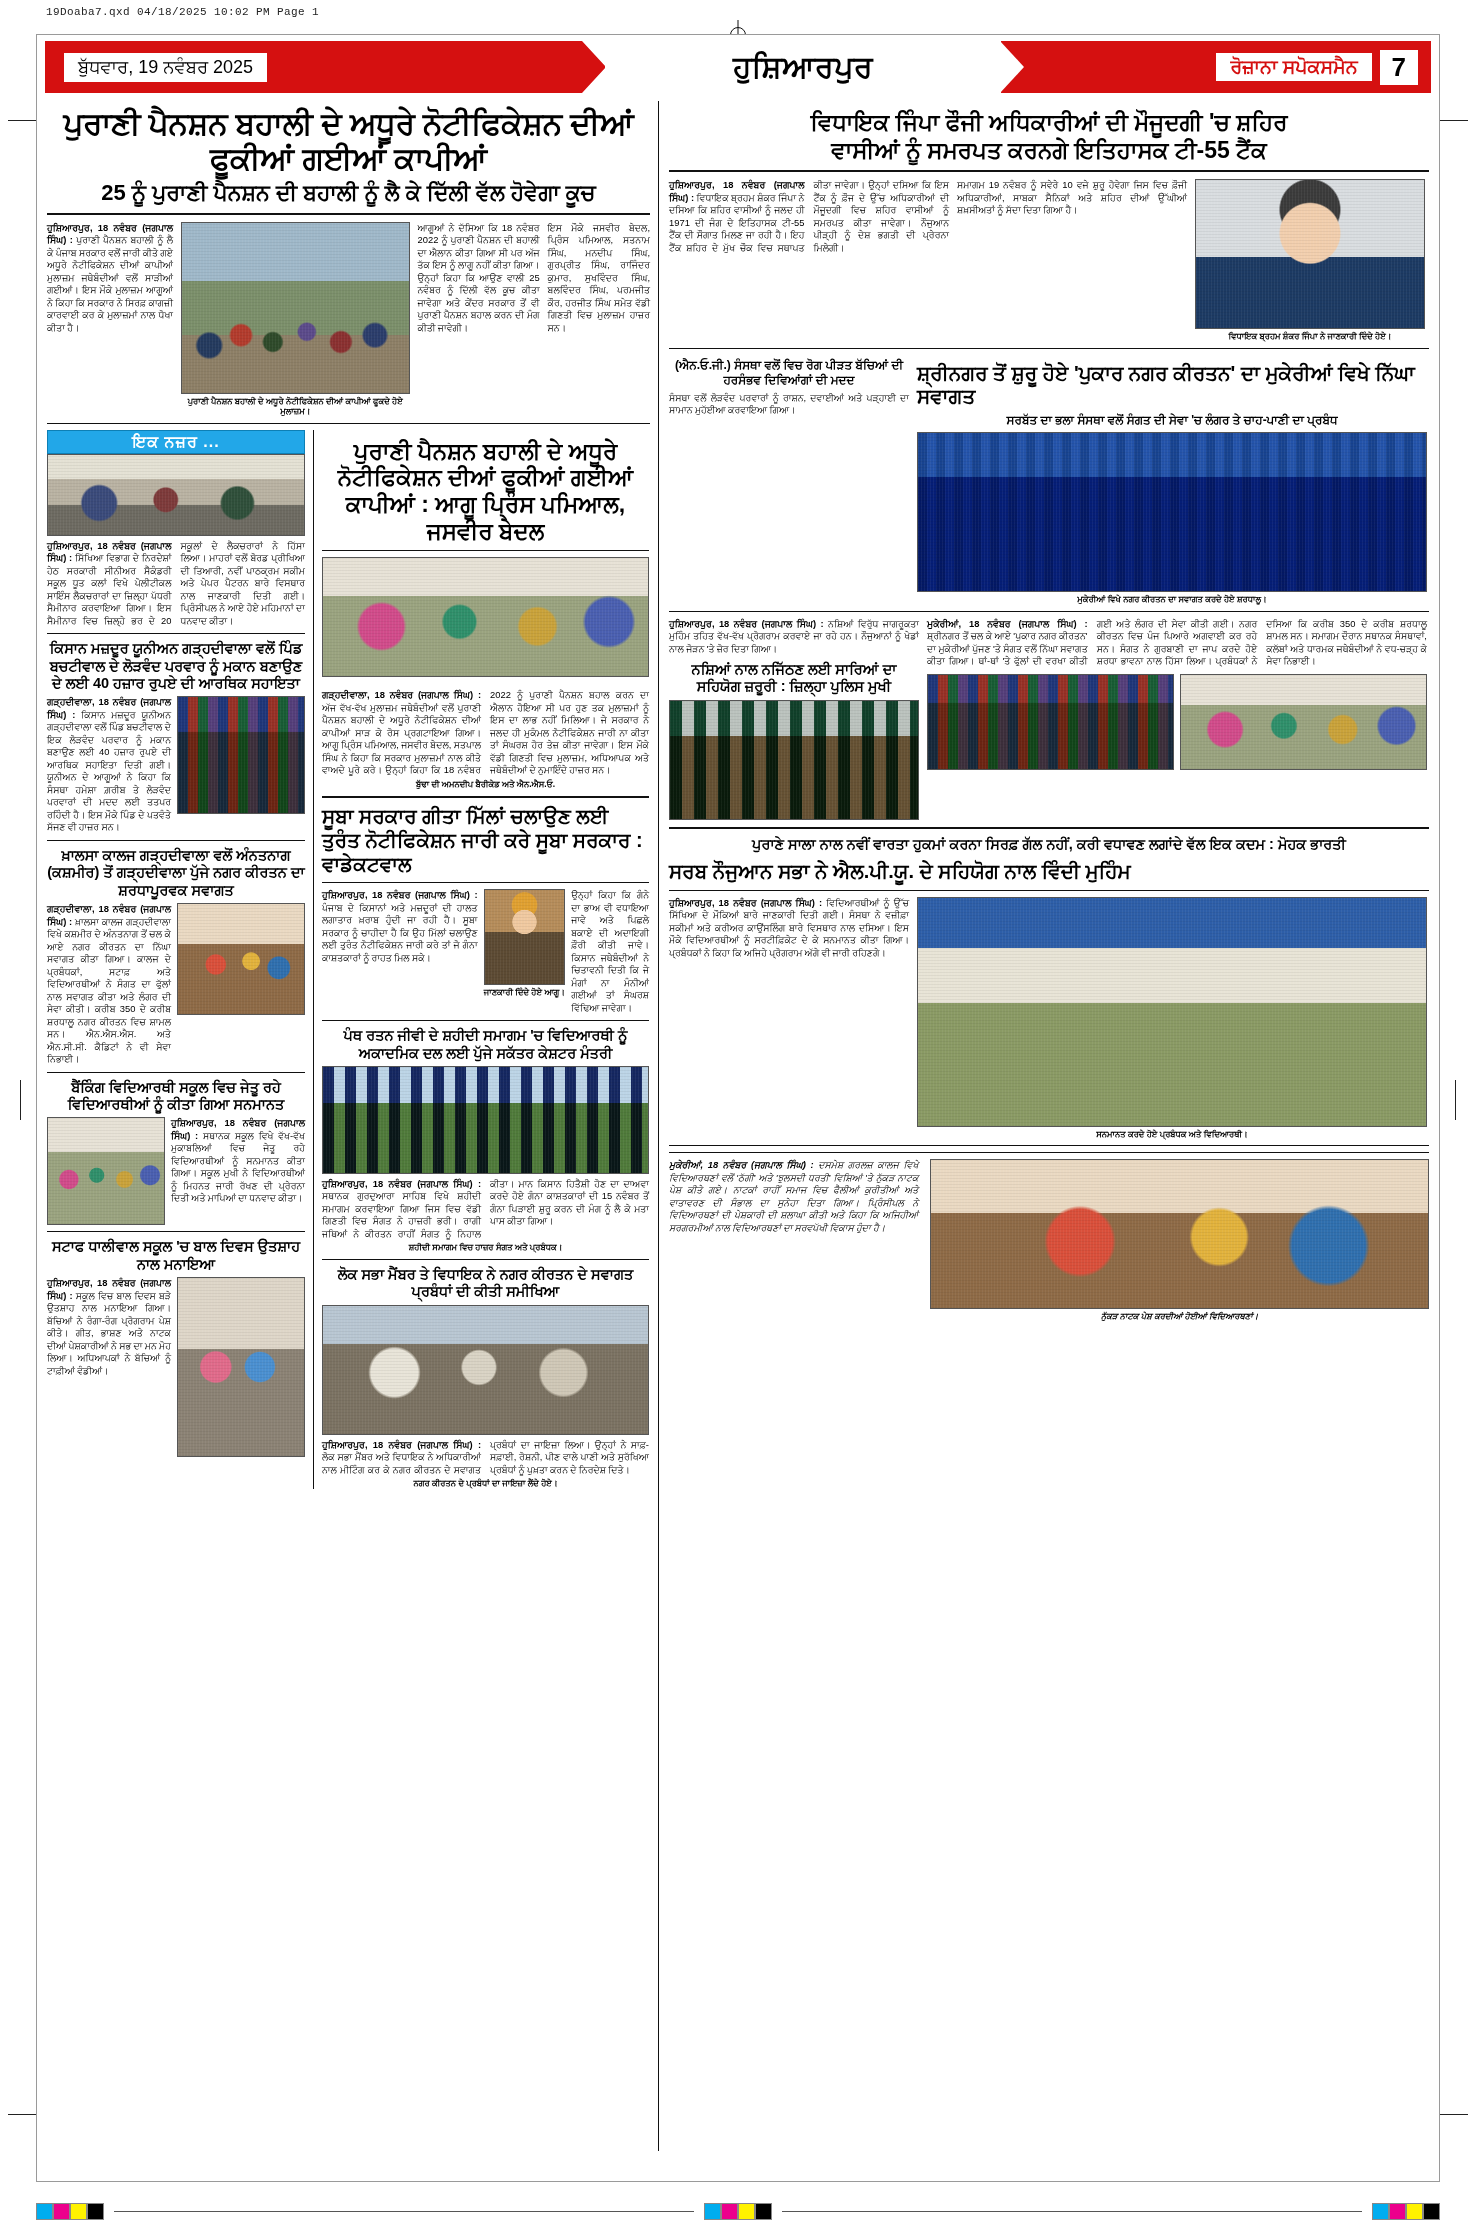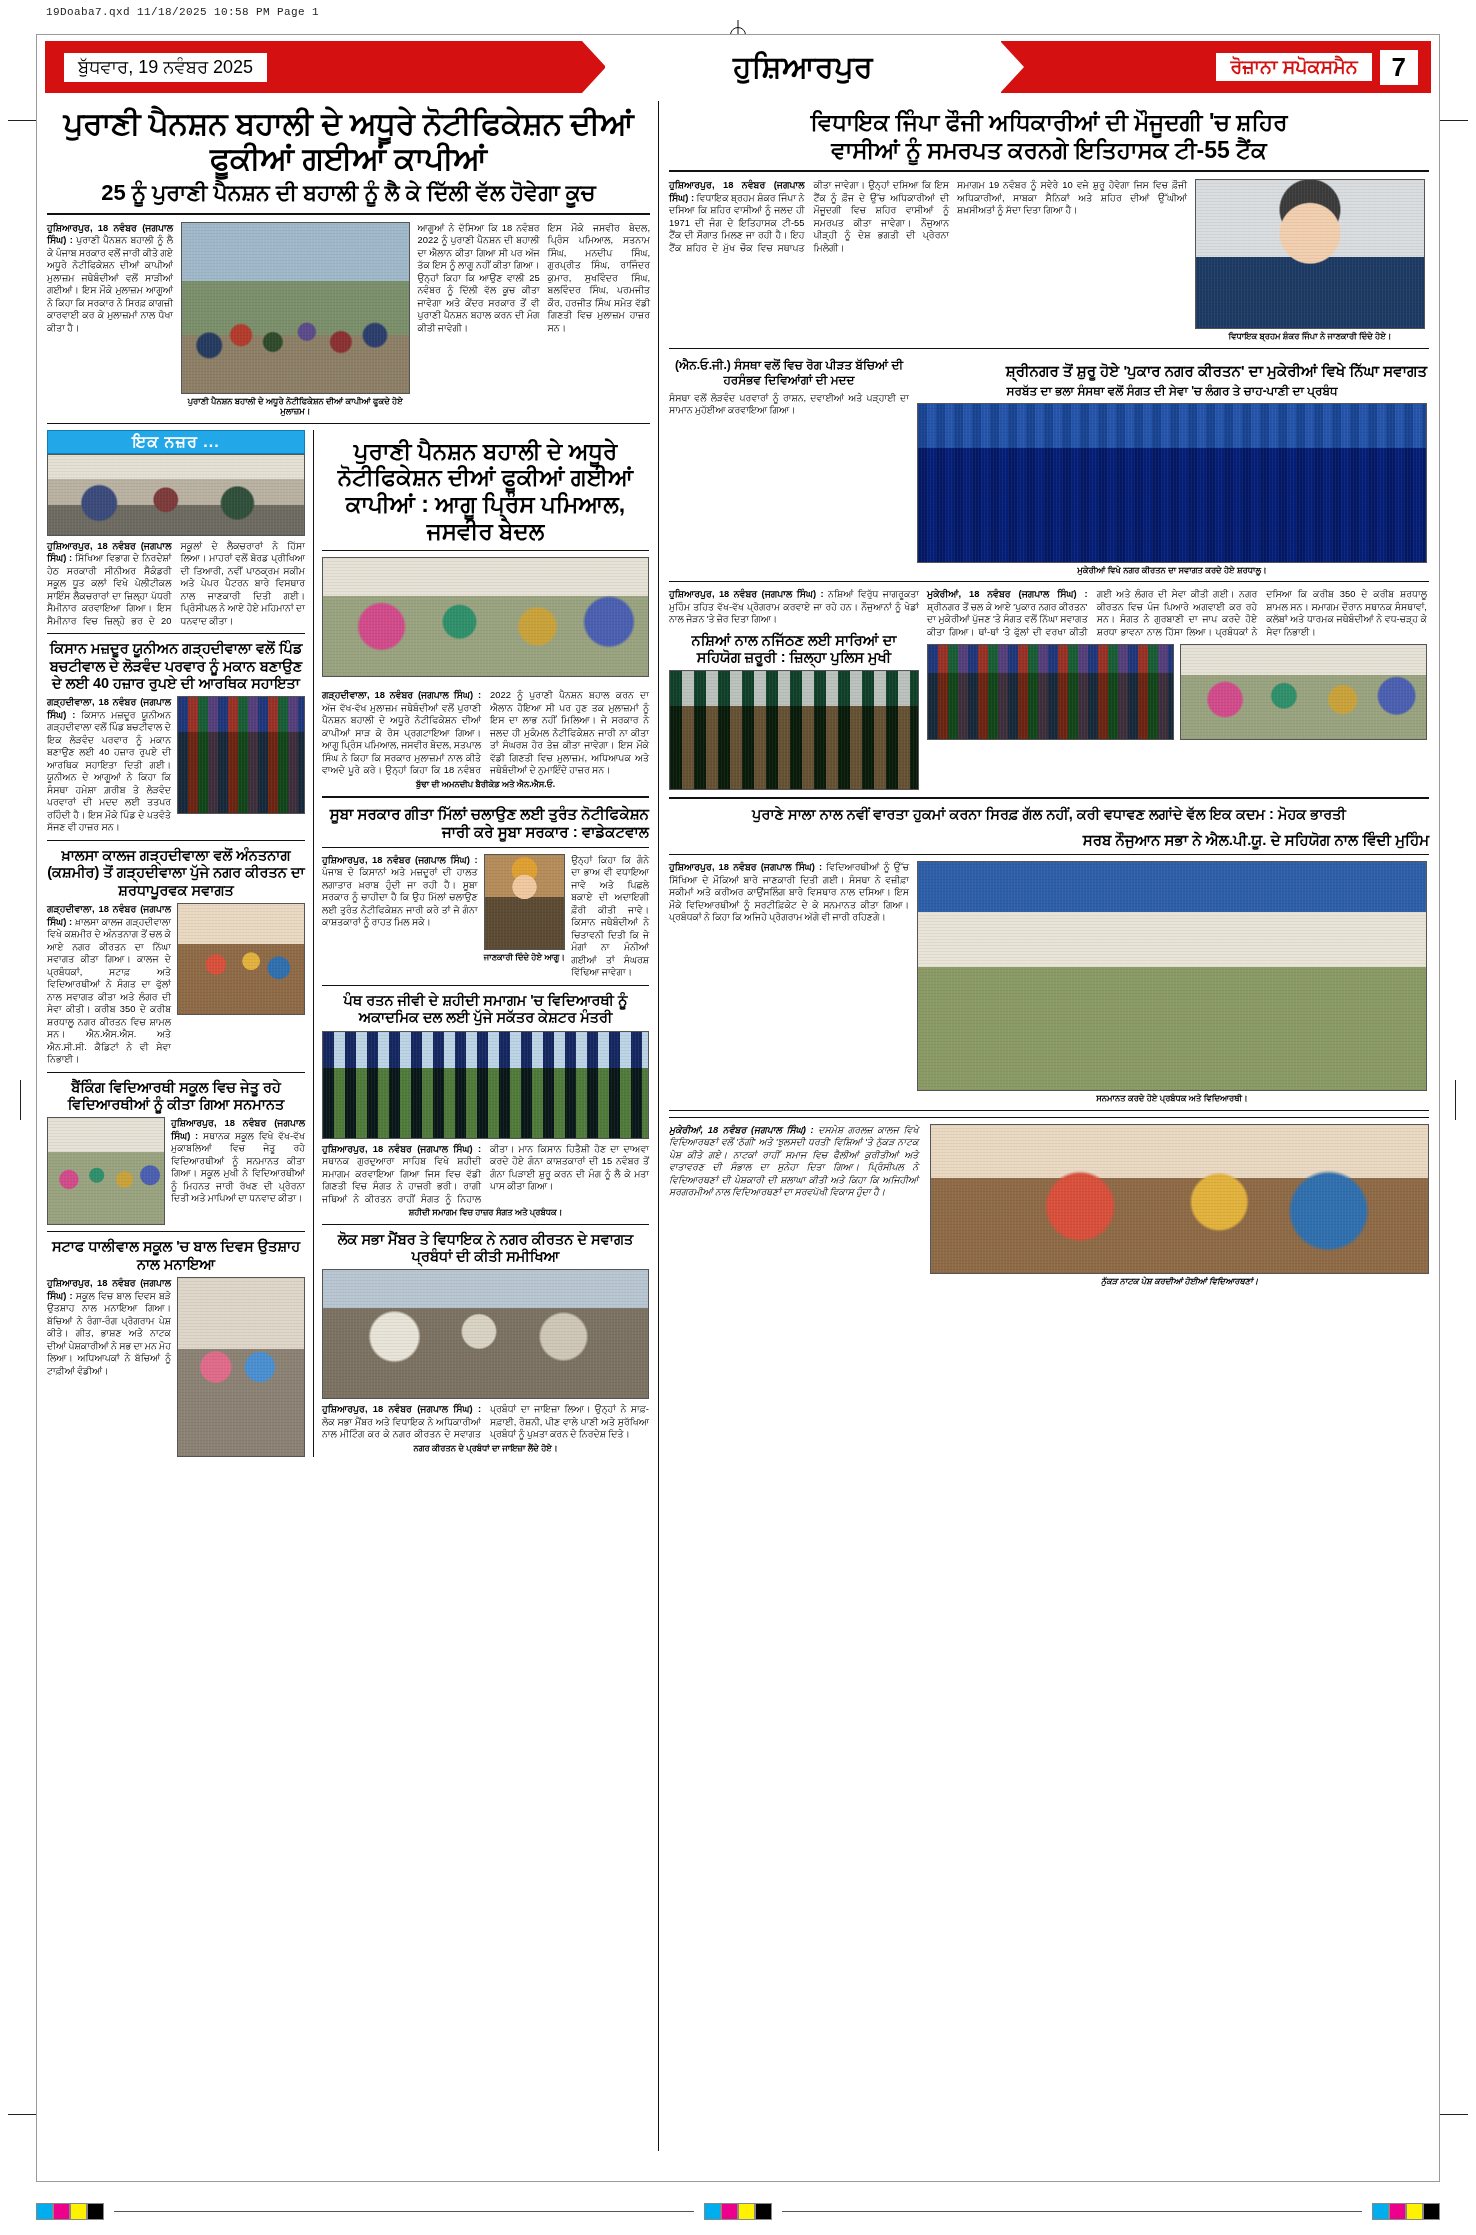--- a/index.html
+++ b/index.html
@@ -97,21 +97,21 @@
   }
   .hl-sub{
     font-size:22px; font-weight:bold; text-align:center; line-height:1.15;
     margin:4px 0 6px 0;
   }
   .hl-lg{
     font-size:23px; font-weight:bold; line-height:1.16; text-align:center;
     margin:8px 0 5px 0;
   }
   .hl-md{
-    font-size:15px; font-weight:bold; line-height:1.18; text-align:right;
+    font-size:20px; font-weight:bold; line-height:1.18; text-align:left;
     margin:7px 0 4px 0;
   }
   .hl-sm{
     font-size:14.5px; font-weight:bold; line-height:1.2; text-align:center;
     margin:6px 0 4px 0;
   }
   .kicker{
     font-size:12px; font-weight:bold; line-height:1.25; text-align:center;
     margin:3px 0 4px 0;
   }
@@ -245,21 +245,21 @@
     position:absolute; left:36px; right:36px; bottom:14px; height:20px;
     display:flex; align-items:center; justify-content:space-between;
   }
   .cbgroup{ display:flex; }
   .cb{ width:17px; height:17px; border:1px solid #888; }
   .cb-line{ flex:1 1 auto; height:1px; background:#555; margin:0 10px; }
 </style>
 </head>
 <body>
 
-<div class="filestamp">19Doaba7.qxd   11/18/2025   10:58 PM   Page 1</div>
+<div class="filestamp">19Doaba7.qxd   04/18/2025   10:02 PM   Page 1</div>
 
 <div class="reg-mark" style="left:723px; top:20px;">
   <div class="reg-circ"></div>
 </div>
 <div class="crop-h" style="left:8px; top:120px; width:40px;"></div>
 <div class="crop-h" style="right:8px; top:120px; width:40px;"></div>
 <div class="crop-h" style="left:8px; bottom:120px; width:40px;"></div>
 <div class="crop-h" style="right:8px; bottom:120px; width:40px;"></div>
 <div class="crop-v" style="left:20px; top:1080px; height:40px;"></div>
 <div class="crop-v" style="right:20px; top:1080px; height:40px;"></div>

